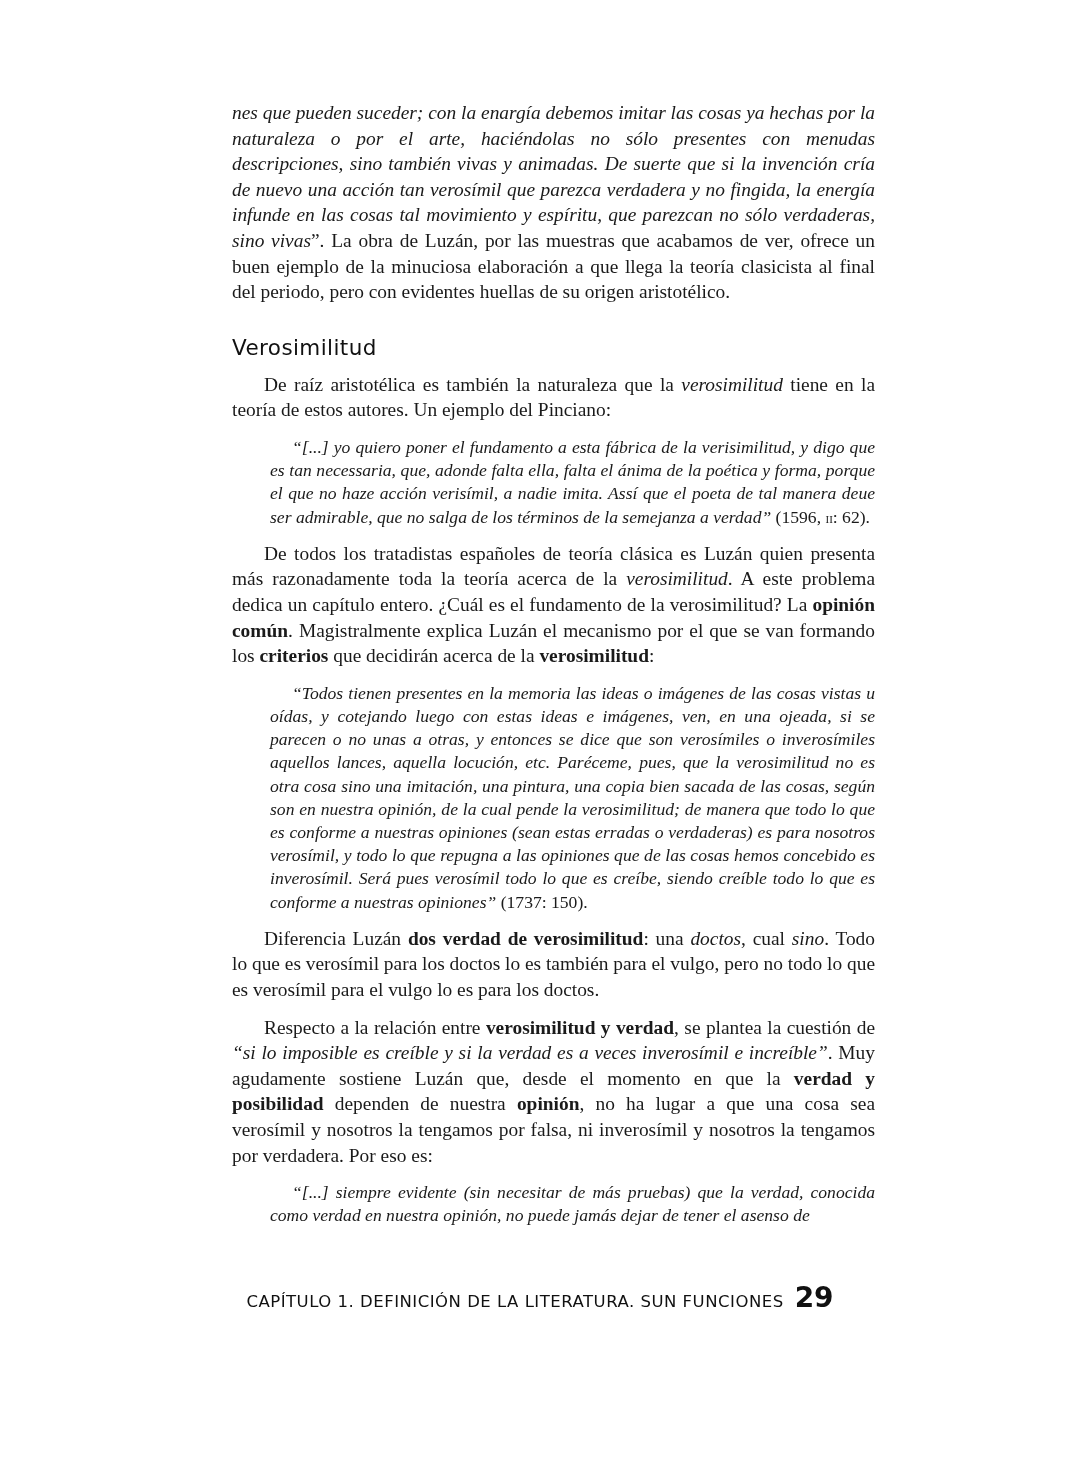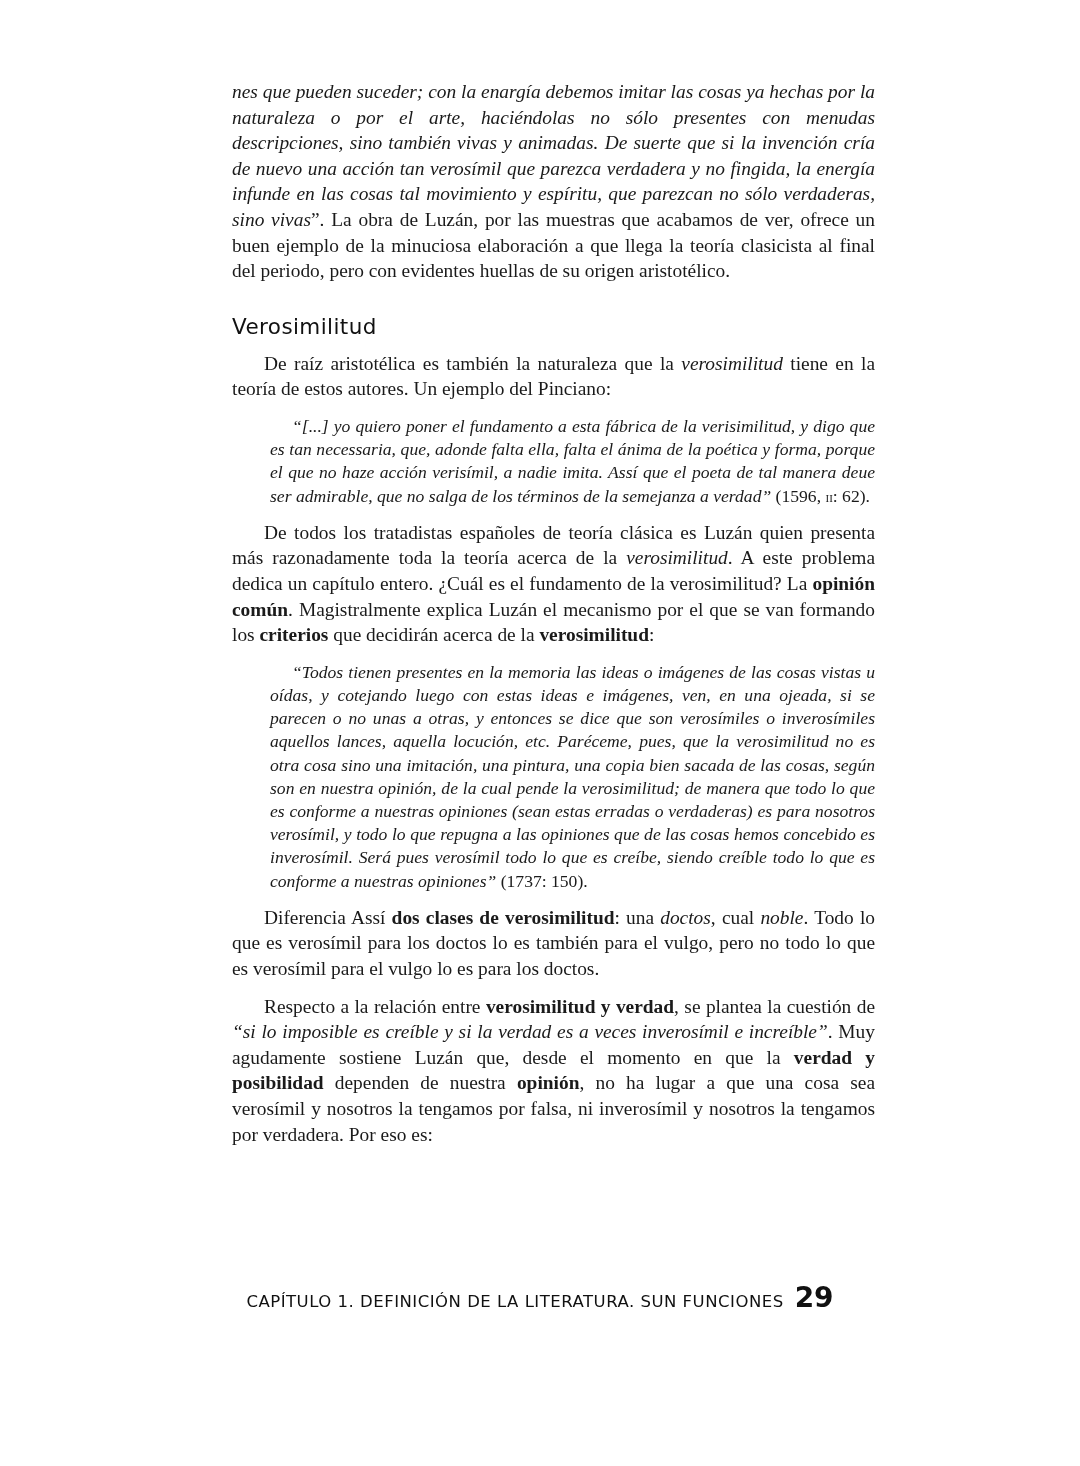--- a/index.html
+++ b/index.html
@@ -13,21 +13,21 @@
     position: relative;
     font-family: "Liberation Serif", serif;
     color: #1a1a1a;
   }
   .page {
     position: absolute;
     left: 0; top: 0;
     width: 1080px;
     height: 1263px;
     box-sizing: border-box;
-    padding: 79px 205px 0 232px;
+    padding: 100px 205px 0 232px;
   }
   .text-col {
     width: 643px;
   }
   p {
     margin: 0;
     text-align: justify;
     font-size: 19.4px;
     line-height: 25.6px;
     hyphens: manual;
@@ -97,24 +97,25 @@
     <h2 class="section-heading">Verosimilitud</h2>
 
     <p class="body-para"><span>De raíz aristotélica es también la naturaleza que la </span><span class="ital">verosimilitud</span><span> tiene en la teoría de estos autores. Un ejemplo del Pinciano:</span></p>
 
     <p class="quote"><span>“[...] yo quiero poner el fundamento a esta fábrica de la verisimilitud, y digo que es tan necessaria, que, adonde falta ella, falta el ánima de la poética y forma, porque el que no haze acción verisímil, a nadie imita. Assí que el poeta de tal manera deue ser admirable, que no salga de los términos de la semejanza a verdad”</span><span class="up"> (1596, </span><span class="roman">ii</span><span class="up">: 62).</span></p>
 
     <p class="body-para"><span>De todos los tratadistas españoles de teoría clásica es Luzán quien presenta más razonadamente toda la teoría acerca de la </span><span class="ital">verosimilitud</span><span>. A este problema dedica un capítulo entero. ¿Cuál es el fundamento de la verosimilitud? La </span><span class="bold">opinión común</span><span>. Magistralmente explica Luzán el mecanismo por el que se van formando los </span><span class="bold">criterios</span><span> que decidirán acerca de la </span><span class="bold">verosimilitud</span><span>:</span></p>
 
     <p class="quote"><span>“Todos tienen presentes en la memoria las ideas o imágenes de las cosas vistas u oídas, y cotejando luego con estas ideas e imágenes, ven, en una ojeada, si se parecen o no unas a otras, y entonces se dice que son verosímiles o inverosímiles aquellos lances, aquella locución, etc. Paréceme, pues, que la verosimilitud no es otra cosa sino una imitación, una pintura, una copia bien sacada de las cosas, según son en nuestra opinión, de la cual pende la verosimilitud; de manera que todo lo que es conforme a nuestras opiniones (sean estas erradas o verdaderas) es para nosotros verosímil, y todo lo que repugna a las opiniones que de las cosas hemos concebido es inverosímil. Será pues verosímil todo lo que es creíbe, siendo creíble todo lo que es conforme a nuestras opiniones”</span><span class="up"> (1737: 150).</span></p>
 
-    <p class="body-para"><span>Diferencia Assí </span><span class="bold">dos clases de verosimilitud</span><span>: una </span><span class="ital">doctos</span><span>, cual </span><span class="ital">noble</span><span>. Todo lo que es verosímil para los doctos lo es también para el vulgo, pero no todo lo que es verosímil para el vulgo lo es para los doctos.</span></p>
+    <p class="body-para"><span>Diferencia Luzán </span><span class="bold">dos verdad de verosimilitud</span><span>: una </span><span class="ital">doctos</span><span>, cual </span><span class="ital">sino</span><span>. Todo lo que es verosímil para los doctos lo es también para el vulgo, pero no todo lo que es verosímil para el vulgo lo es para los doctos.</span></p>
 
     <p class="body-para"><span>Respecto a la relación entre </span><span class="bold">verosimilitud y verdad</span><span>, se plantea la cuestión de </span><span class="ital">“si lo imposible es creíble y si la verdad es a veces inverosímil e increíble”</span><span>. Muy agudamente sostiene Luzán que, desde el momento en que la </span><span class="bold">verdad y posibilidad</span><span> dependen de nuestra </span><span class="bold">opinión</span><span>, no ha lugar a que una cosa sea verosímil y nosotros la tengamos por falsa, ni inverosímil y nosotros la tengamos por verdadera. Por eso es:</span></p>
 
+    <p class="quote"><span>“[...] siempre evidente (sin necesitar de más pruebas) que la verdad, conocida como verdad en nuestra opinión, no puede jamás dejar de tener el asenso de</span></p>
 
   </div>
 </div>
 
 <div class="footer">
   <span class="footer-inner">
     <span class="footer-text">CAPÍTULO 1.  DEFINICIÓN DE LA LITERATURA. SUN FUNCIONES</span><span class="footer-page">29</span>
   </span>
 </div>
 

